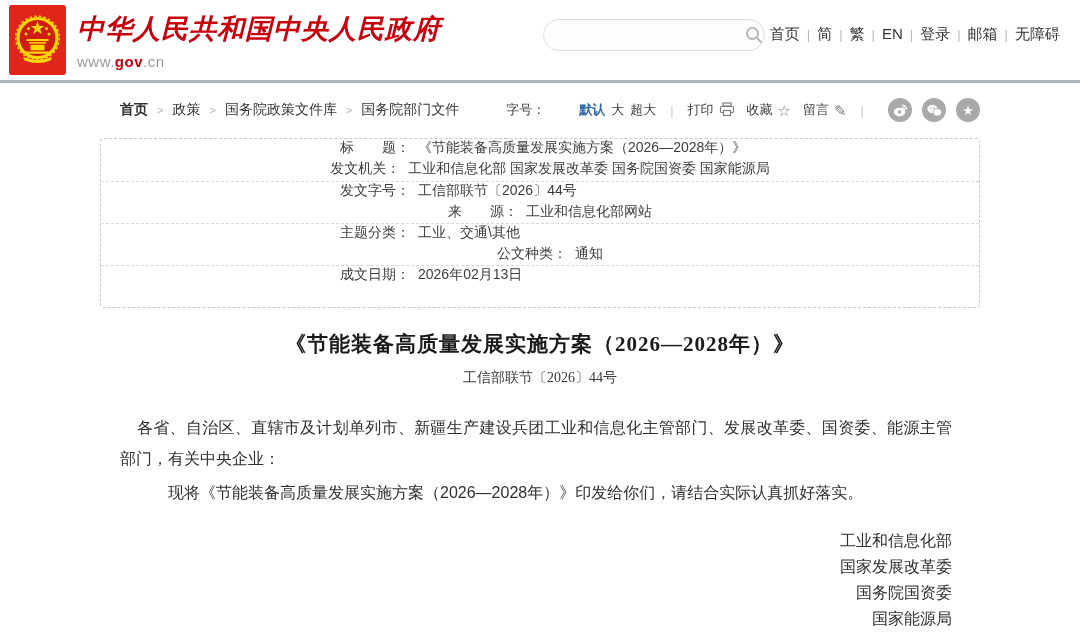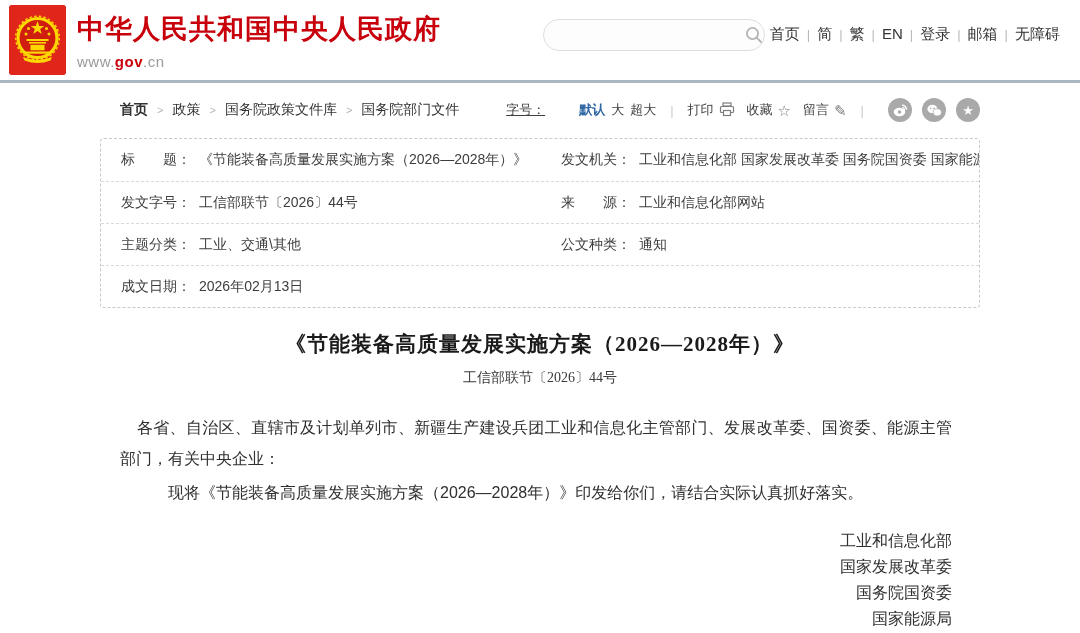--- a/index.html
+++ b/index.html
@@ -7,51 +7,51 @@
   .page {
     width:1080px; height:633px; background:#fff; position:relative;
     overflow:hidden; font-family:"Liberation Sans","DejaVu Sans",sans-serif;
     color:#333; margin:0 auto;
   }
 
   
   .header { position:relative; height:83px; border-bottom:3px solid #a9b6bf; background:#fff; }
   .logo-box { position:absolute; left:9px; top:5px; width:57px; height:70px; border-radius:2px; overflow:hidden; cursor:pointer; }
   .site-block { position:absolute; left:77px; top:14px; cursor:pointer; }
-  .site-title { font-size:27px; font-weight:bold; color:#c7000b; letter-spacing:1px; line-height:30px; }
+  .site-title { font-size:27px; font-weight:bold; color:#c7000b; letter-spacing:1px; line-height:30px;font-style:italic; }
   .site-url { font-size:15px; color:#9a9a9a; margin-top:9px; letter-spacing:.5px; }
   .site-url .gov { color:#c7000b; font-weight:bold; }
   .search-wrap { position:absolute; left:543px; top:19px; width:222px; height:32px;
     border:1px solid #dedede; border-radius:16px; background:#fdfdfd; display:flex; align-items:center; }
   .search-input { flex:1; border:none; outline:none; background:transparent; height:28px;
     padding:0 4px 0 14px; font-size:14px; color:#333; }
   .search-btn { width:34px; height:30px; display:flex; align-items:center; justify-content:center; cursor:pointer; }
   .top-nav { position:absolute; right:20px; top:25px; font-size:15px; color:#333; white-space:nowrap; }
   .top-nav a { color:#333; text-decoration:none; cursor:pointer; }
   .top-nav .sep { color:#b9b9b9; margin:0 7px; font-size:13px; }
 
   
   .crumb-row { margin:0 100px; padding:15px 0 11px 20px; display:flex; align-items:center; font-size:14px; }
   .crumb { display:flex; align-items:center; }
   .crumb a { color:#333; text-decoration:none; cursor:pointer; }
   .crumb .home { font-weight:bold; }
   .crumb .gt { color:#b5b5b5; font-size:11px; margin:0 9px; }
   .tools { margin-left:auto; display:flex; align-items:center; font-size:13px; color:#3f3f3f; white-space:nowrap; }
-  .tools .fs-label { color:#3f3f3f;text-decoration:underline; }
+  .tools .fs-label { color:#3f3f3f; }
   .tools .fs-opt { margin-left:6px; cursor:pointer; }
   .tools .fs-default { color:#2d66a3; font-weight:bold;padding-left:28px; }
   .tools .vsep { color:#ccc; margin:0 14px; }
   .tool-item { display:flex; align-items:center; margin-right:12px; cursor:pointer; color:#3f3f3f;text-align:right; }
   .tool-item .glyph { margin-left:5px; color:#7d7d7d; font-size:15px; line-height:1; }
   .circle-icon { width:24px; height:24px; border-radius:50%; background:#a9a9a9; display:inline-flex;
     align-items:center; justify-content:center; margin-left:10px; cursor:pointer; color:#fff; font-size:13px; line-height:1; }
 
   
   .meta-table { margin:5px 100px 0; border:1px dashed #c9c9c9; border-radius:4px; background:#fff; }
-  .meta-row { display:flex; align-items:center; height:42px; font-size:14px; color:#3d3d3d; }
+  .meta-row { display:flex; align-items:center; height:42px; font-size:14px; color:#3d3d3d;flex-direction:column; }
   .meta-row + .meta-row { border-top:1px dashed #d9d9d9; }
   .meta-cell { display:flex; align-items:center; padding-left:20px; overflow:hidden; white-space:nowrap; }
   .cell-left { width:440px; flex:none; }
   .cell-right { flex:1;align-items:center; }
   .meta-label { color:#3d3d3d; flex:none; }
   .meta-value { margin-left:8px; color:#3d3d3d; }
 
   
   .doc-title { margin-top:22px; text-align:center; font-family:"Liberation Serif","DejaVu Serif",serif;
     font-size:21px; font-weight:bold; color:#1a1a1a; letter-spacing:1px; }

